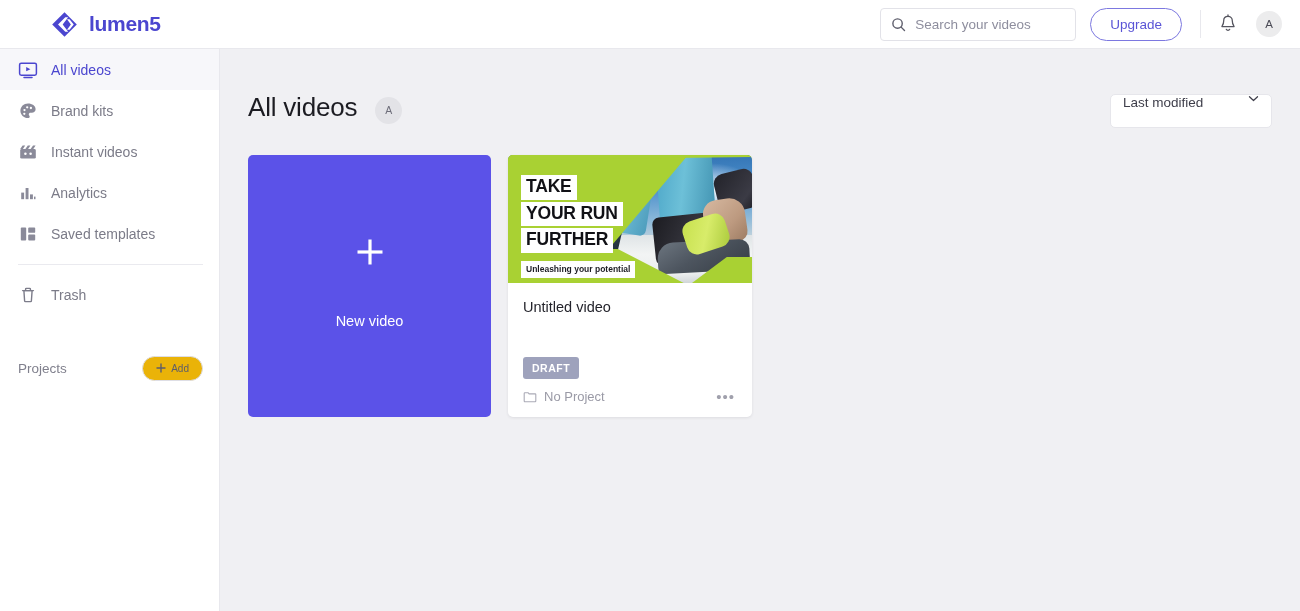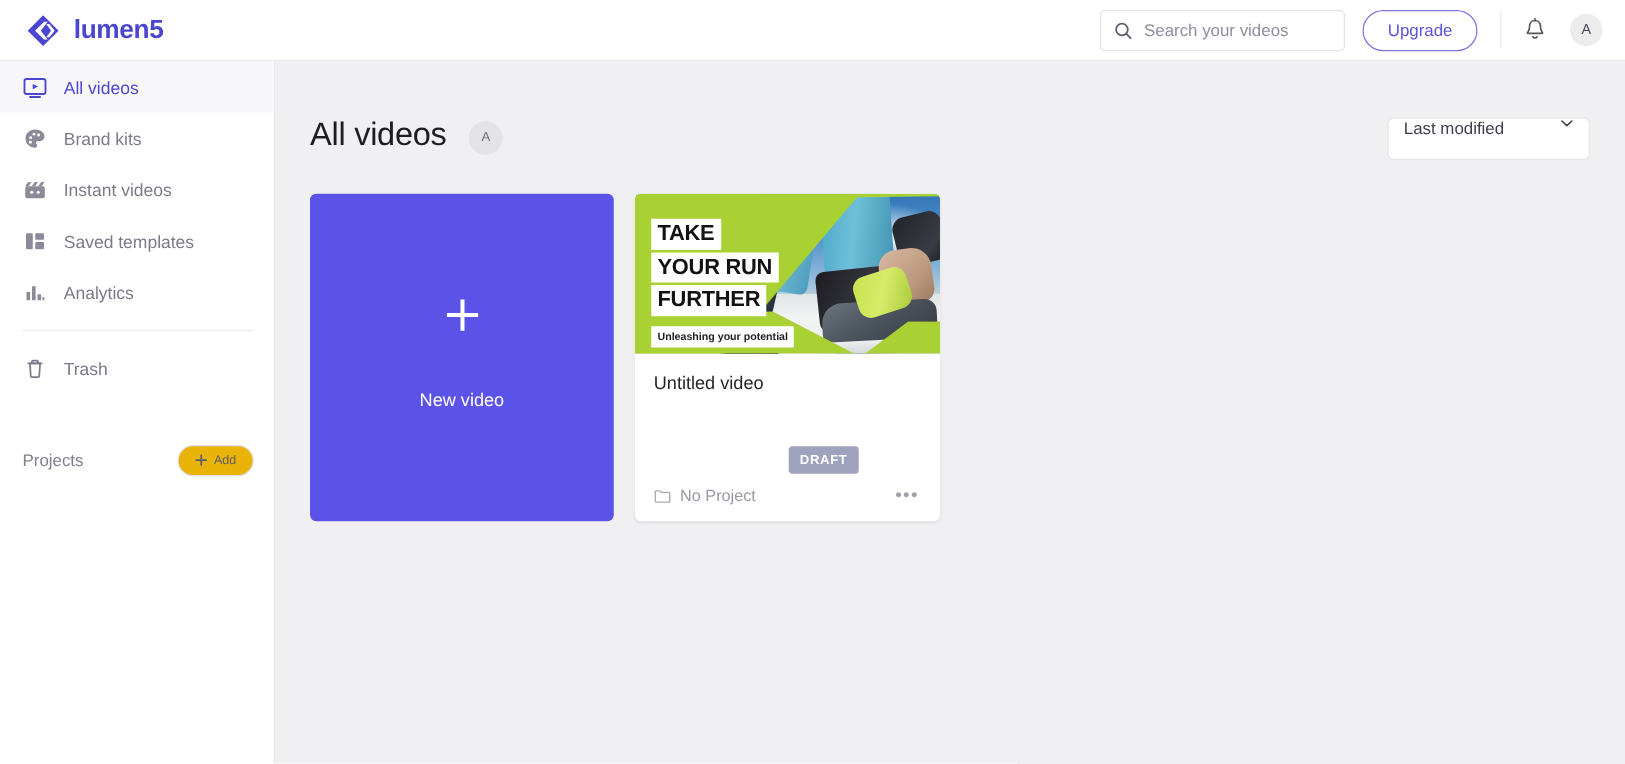--- a/index.html
+++ b/index.html
@@ -12,21 +12,21 @@
   .app { position: relative; width: 1300px; height: 611px; display: flex; flex-direction: column; }
 
   
   .header {
     height: 49px; min-height: 49px;
     background: #ffffff;
     border-bottom: 1px solid #e8e8ed;
     display: flex; align-items: center;
     position: relative; z-index: 5;
   }
-  .brand { display: flex; align-items: center; gap: 11px; padding-left: 21px; }
+  .brand { display: flex; align-items: center; gap: 11px; padding-left: 21px; margin-left: 30px; }
   .brand-logo { width: 27px; height: 27px; display: block; }
   .brand-name {
     font-size: 21px; font-weight: 700; color: #4b46cf;
     letter-spacing: -0.3px;
   }
   .header-right {
     margin-left: auto; display: flex; align-items: center;
     padding-right: 18px; gap: 0px;
   }
   .search-box {
@@ -232,21 +232,21 @@
   .tline {
     display: inline-block; background: #ffffff; color: #111116;
     font-weight: 700; font-size: 17.5px; line-height: 1.0;
     padding: 3px 5px 4px 5px; margin-bottom: 2px; letter-spacing: -0.2px;
   }
   .tsub {
     display: inline-block; background: #ffffff; color: #1d1d24;
     font-weight: 700; font-size: 8.5px; line-height: 1;
     padding: 4px 5px 5px 5px; margin-top: 6px;
   }
-  .card-body { padding: 16px 15px 0 15px; flex: 1; display: flex; flex-direction: row; gap: 20px; }
+  .card-body { padding: 16px 15px 0 15px; flex: 1; display: flex; flex-direction: column; }
   .card-title { font-size: 14.5px; color: #24242c; }
   .badge-row { margin-top: auto; }
   .draft-badge {
     display: inline-block;
     background: #9ea2bc; color: #fff;
     font-size: 10.5px; font-weight: 700; letter-spacing: 0.5px;
     padding: 5px 9px; border-radius: 3px;
   }
   .card-foot {
     display: flex; align-items: center;
@@ -338,38 +338,38 @@
             <circle cx="7.4" cy="11.8" r="1.25" fill="#ffffff"></circle>
             <circle cx="12.6" cy="11.8" r="1.25" fill="#ffffff"></circle>
           </svg>
         </span>
         <span class="nav-label">Instant videos</span>
       </div>
 
       <div class="nav-item">
         <span class="nav-ico">
           <svg viewBox="0 0 20 20" width="20" height="20">
-            <rect x="2.8" y="3.6" width="5.4" height="12.8" rx="0.9" fill="#8a8a99"></rect>
-            <rect x="10.2" y="3.6" width="7" height="5.2" rx="0.9" fill="#8a8a99"></rect>
-            <rect x="10.2" y="10.6" width="7" height="5.8" rx="0.9" fill="#8a8a99"></rect>
-          </svg>
-        </span>
-        <span class="nav-label">Saved templates</span>
-      </div>
-
-      <div class="nav-item">
-        <span class="nav-ico">
-          <svg viewBox="0 0 20 20" width="20" height="20">
             <rect x="3.2" y="9.6" width="2.9" height="6.6" fill="#8a8a99"></rect>
             <rect x="7.6" y="5.0" width="2.9" height="11.2" fill="#8a8a99"></rect>
             <rect x="12.0" y="11.4" width="2.9" height="4.8" fill="#8a8a99"></rect>
             <rect x="16.0" y="13.6" width="1.5" height="2.6" fill="#8a8a99"></rect>
           </svg>
         </span>
         <span class="nav-label">Analytics</span>
+      </div>
+
+      <div class="nav-item">
+        <span class="nav-ico">
+          <svg viewBox="0 0 20 20" width="20" height="20">
+            <rect x="2.8" y="3.6" width="5.4" height="12.8" rx="0.9" fill="#8a8a99"></rect>
+            <rect x="10.2" y="3.6" width="7" height="5.2" rx="0.9" fill="#8a8a99"></rect>
+            <rect x="10.2" y="10.6" width="7" height="5.8" rx="0.9" fill="#8a8a99"></rect>
+          </svg>
+        </span>
+        <span class="nav-label">Saved templates</span>
       </div>
 
       <div class="nav-sep"></div>
 
       <div class="nav-item">
         <span class="nav-ico">
           <svg viewBox="0 0 20 20" width="20" height="20">
             <path d="M4.6 5.6h10.8" stroke="#7c7c8a" stroke-width="1.4" stroke-linecap="round"></path>
             <path d="M7.6 5.6V4.1c0-.4.3-.7.7-.7h3.4c.4 0 .7.3.7.7v1.5" fill="none" stroke="#7c7c8a" stroke-width="1.4" stroke-linejoin="round"></path>
             <path d="M5.9 5.6h8.2l-.7 10.1c0 .5-.4.9-.9.9H7.5c-.5 0-.9-.4-.9-.9z" fill="none" stroke="#7c7c8a" stroke-width="1.4" stroke-linejoin="round"></path>

